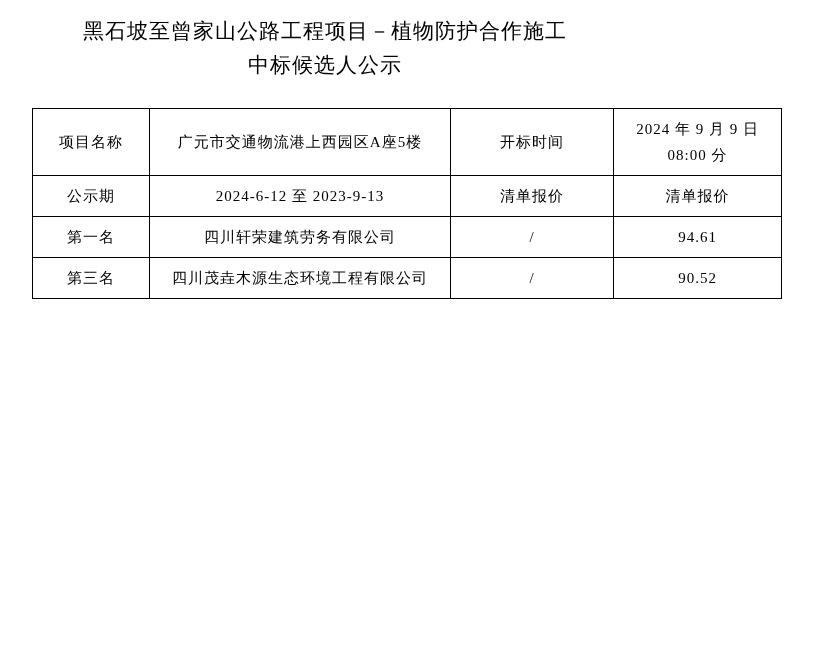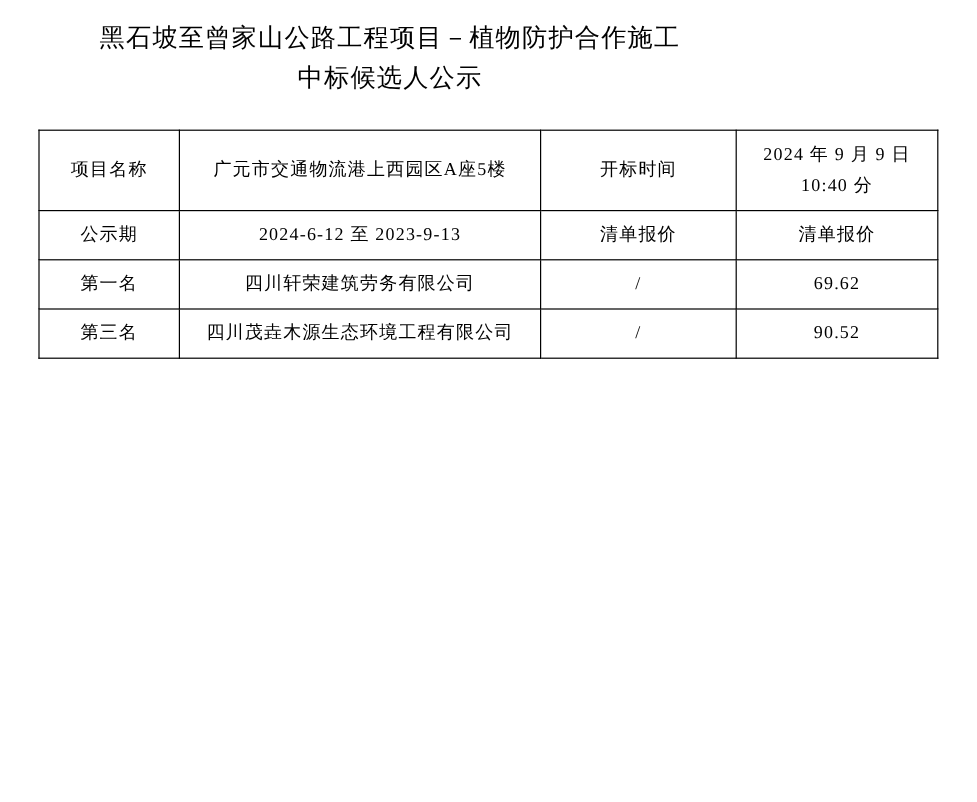--- a/index.html
+++ b/index.html
@@ -87,33 +87,33 @@
     <span class="line">中标候选人公示</span>
   </div>
 
   <div class="table-wrap">
     <table class="main">
       <tbody>
         <tr>
           <td class="label">项目名称</td>
           <td class="r-two-line">广元市交通物流港上西园区A座5楼</td>
           <td class="mid-label">开标时间</td>
-          <td class="value-right r-two-line">2024 年 9 月 9 日 10:40 分</td>
+          <td class="value-right r-two-line">2024 年 9 月 9 日 08:00 分</td>
         </tr>
         <tr>
           <td class="label">公示期</td>
           <td>2024-6-12 至 2023-9-13</td>
           <td class="mid-label">清单报价</td>
           <td class="value-right">清单报价</td>
         </tr>
         <tr>
           <td class="label">第一名</td>
           <td class="col-name">四川轩荣建筑劳务有限公司</td>
           <td class="mid-label slash">/</td>
-          <td class="value-right score">69.62</td>
+          <td class="value-right score">94.61</td>
         </tr>
         <tr>
           <td class="label">第三名</td>
           <td class="col-name">四川茂垚木源生态环境工程有限公司</td>
           <td class="mid-label slash">/</td>
           <td class="value-right score">90.52</td>
         </tr>
       </tbody>
     </table>
   </div>

